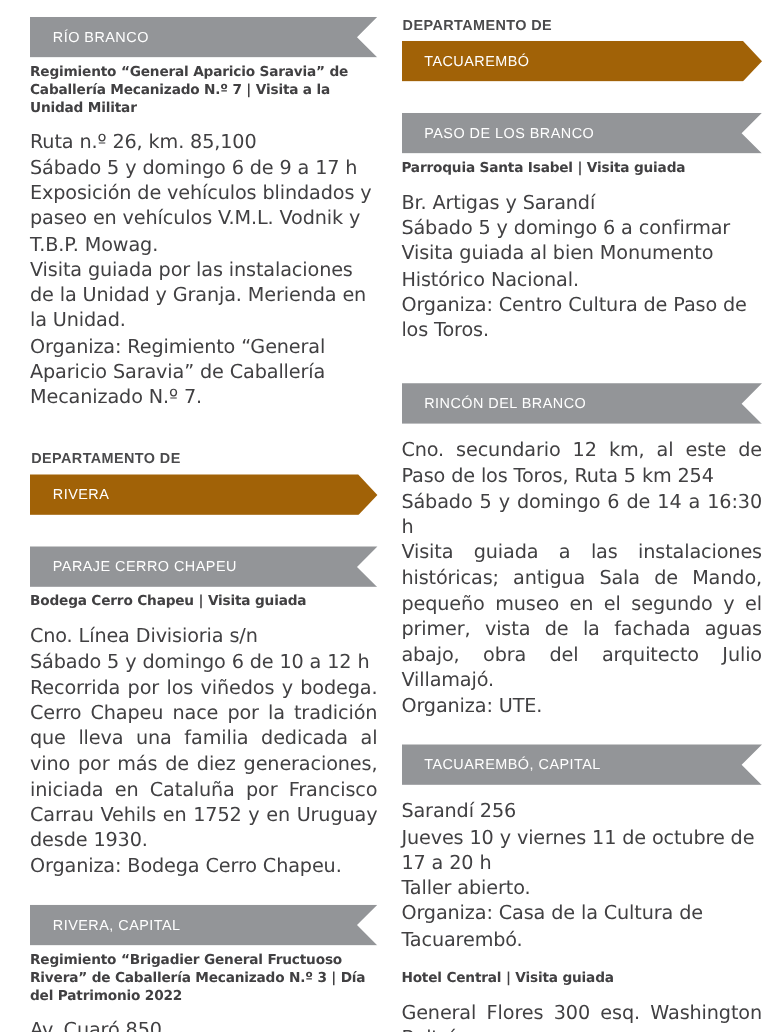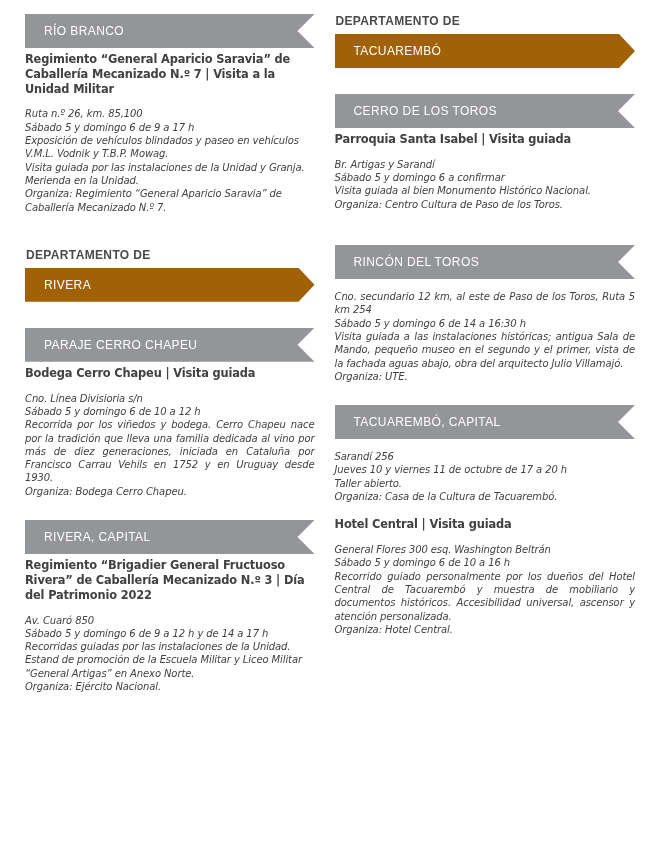--- a/index.html
+++ b/index.html
@@ -81,27 +81,26 @@
     font-family: "DejaVu Sans", sans-serif;
     font-size: 11.4px;
     font-weight: 700;
     line-height: 1.30;
     color: #414042;
     letter-spacing: -0.15px;
   }
 
   .entry-body {
     font-family: "DejaVu Sans", sans-serif;
-    font-size: 10px;
+    font-size: 16px;
     font-weight: 400;
     line-height: 1.33;
     color: #414042;
     margin-top: 11px;
     letter-spacing: -0.1px;
-    font-style: italic;
   }
 
   .entry-body.justified { text-align: justify; }
 
   .spacer-lg { height: 34px; }
   .spacer-md { height: 22px; }
   .spacer-sm { height: 14px; }
 </style>
 </head>
 <body>
@@ -153,32 +152,32 @@
   <div class="column column-right">
 
     <div class="dept-label">DEPARTAMENTO DE</div>
     <div class="banner banner-dept">
       <span class="banner-label">TACUAREMBÓ</span>
     </div>
 
     <div class="spacer-md"></div>
 
     <div class="banner banner-local">
-      <span class="banner-label">CERRO DE LOS TOROS</span>
+      <span class="banner-label">PASO DE LOS BRANCO</span>
     </div>
 
     <div class="entry">
       <div class="entry-title">Parroquia Santa Isabel | Visita guiada</div>
       <div class="entry-body">Br. Artigas y Sarandí<br>Sábado 5 y domingo 6 a confirmar<br>Visita guiada al bien Monumento Histórico Nacional.<br>Organiza: Centro Cultura de Paso de los Toros.</div>
     </div>
 
     <div class="spacer-lg"></div>
 
     <div class="banner banner-local">
-      <span class="banner-label">RINCÓN DEL TOROS</span>
+      <span class="banner-label">RINCÓN DEL BRANCO</span>
     </div>
 
     <div class="entry">
       <div class="entry-body justified">Cno. secundario 12 km, al este de Paso de los Toros, Ruta 5 km 254<br>Sábado 5 y domingo 6 de 14 a 16:30 h<br>Visita guiada a las instalaciones históricas; antigua Sala de Mando, pequeño museo en el segundo y el primer, vista de la fachada aguas abajo, obra del arquitecto Julio Villamajó.<br>Organiza: UTE.</div>
     </div>
 
     <div class="spacer-md"></div>
 
     <div class="banner banner-local">
       <span class="banner-label">TACUAREMBÓ, CAPITAL</span>

